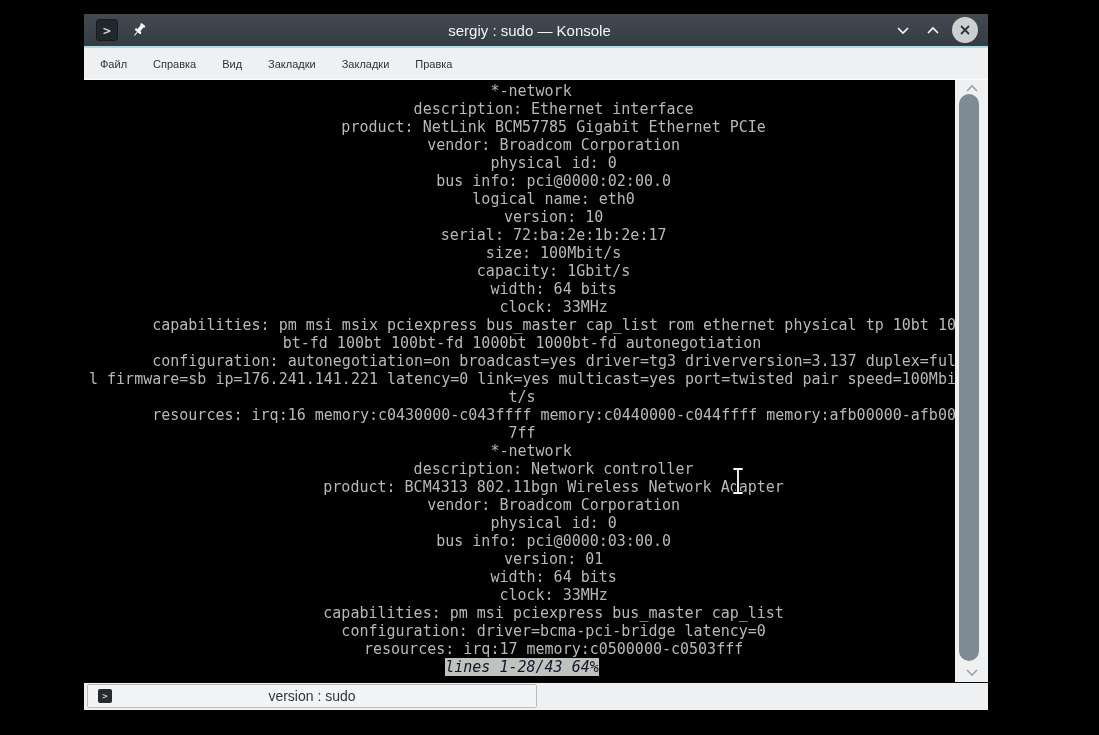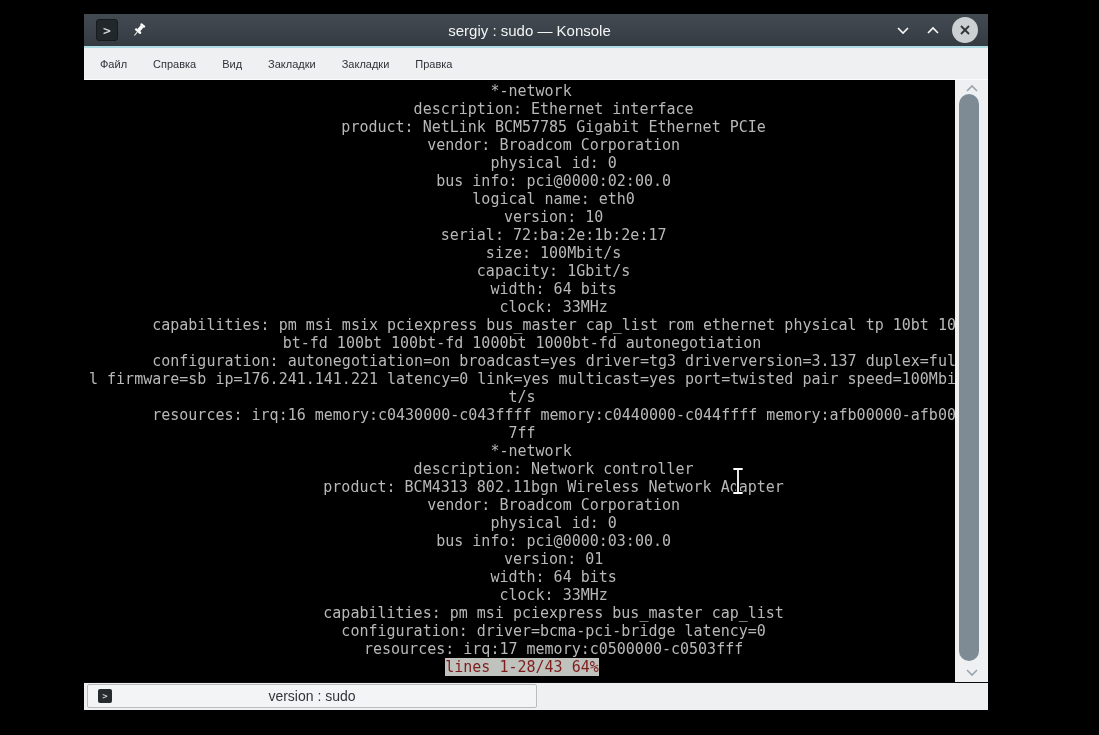--- a/index.html
+++ b/index.html
@@ -43,21 +43,21 @@
     border-bottom:1px solid #fcfcfc;padding-left:3px;}
   .menu-item{padding:5px 13px;font-size:11px;color:var(--chrome-fg);cursor:default;}
   
   .content{flex:1 1 auto;position:relative;background:var(--term-bg);overflow:hidden;}
   .terminal{position:absolute;left:0;top:0;right:33px;bottom:0;
     font-family:"DejaVu Sans Mono","Liberation Mono",monospace;
     font-size:15px;line-height:18px;color:var(--term-fg);
     padding:2px 0 0 5px;white-space:pre;overflow:hidden;text-align:center;}
   .term-line{height:18px;white-space:pre;}
   .status-line{height:18px;white-space:pre;}
-  .status-line span{background:var(--status-bg);color:#7f1d1d;}
+  .status-line span{background:var(--status-bg);color:#0f172a;font-style:italic;}
   
   .scrollbar{position:absolute;right:0;top:0;bottom:0;width:33px;background:var(--chrome-bg);}
   .sb-up{position:absolute;top:3px;left:0;right:0;display:flex;justify-content:center;}
   .sb-down{position:absolute;bottom:4px;left:0;right:0;display:flex;justify-content:center;}
   .sb-thumb{position:absolute;left:4px;top:14px;bottom:21px;width:20px;border-radius:10px;
     background:var(--thumb);}
   
   .tabbar{height:28px;flex:0 0 28px;background:var(--chrome-bg);display:flex;align-items:stretch;
     padding:1px 2px 2px 3px;border-top:1px solid #0c0c0c;}
   .tab{position:relative;width:450px;border:1px solid #b9bcbd;border-radius:2px;

